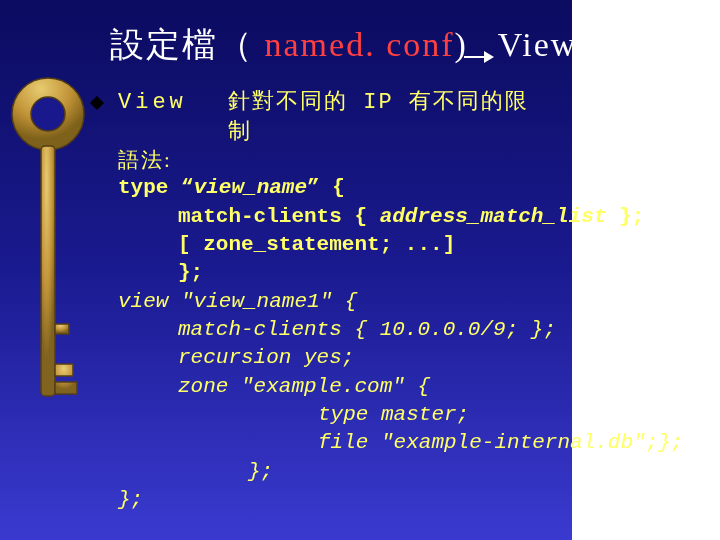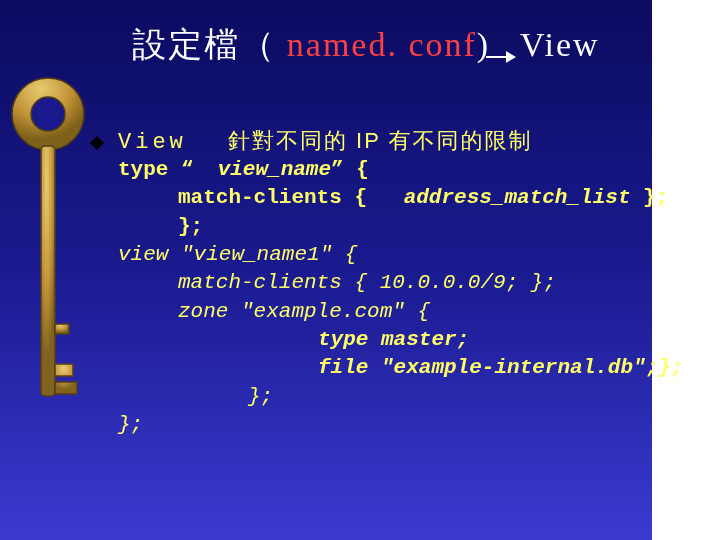--- a/index.html
+++ b/index.html
@@ -4,21 +4,21 @@
 <style>
   html, body {
     margin: 0;
     padding: 0;
     width: 720px;
     height: 540px;
     overflow: hidden;
     font-family: "Microsoft JhengHei", "PMingLiU", sans-serif;
   }
   .slide {
-    width: 652px;
+    width: 572px;
     height: 540px;
     position: relative;
     background: linear-gradient(180deg, #0b0b60 0%, #1a1a90 50%, #3a3ad0 100%);
   }
   .key {
     position: absolute;
     left: 8px;
     top: 64px;
     width: 80px;
     height: 420px;
@@ -82,45 +82,44 @@
     transform: rotate(45deg);
     margin: 10px 16px 0 2px;
     flex-shrink: 0;
   }
   .view-label {
     font-family: "Courier New", monospace;
     letter-spacing: 4px;
     min-width: 110px;
   }
   .view-desc {
-    font-family: Liberation Sans, sans-serif;
+    font-family: Liberation Mono, monospace;
     letter-spacing: 2px;
-    margin-top: 40px;
   }
   .body {
     margin-left: 28px;
     color: #ffff66;
     font-size: 21px;
     line-height: 1.35;
     font-family: "DFKai-SB", "KaiTi", serif;
   }
   .sub-label {
     letter-spacing: 2px;
   }
   .syntax, .example {
     font-family: "Courier New", monospace;
     letter-spacing: 0;
     white-space: pre;
   }
-  .ital { font-style: italic; font-weight: bold; margin-left: 24px; }
+  .ital { font-style: italic; font-weight: bold; }
   .bold { font-weight: bold; }
   .example { font-style: italic; }
   .ind1 { padding-left: 60px; font-family: Liberation Mono, monospace; }
   .ind2 { padding-left: 130px; }
-  .ind3 { padding-left: 200px; font-weight: bold; }
+  .ind3 { padding-left: 200px; }
 </style>
 </head>
 <body>
 
 <div class="slide">
 
   <svg class="key" viewBox="0 0 80 420">
     <defs>
       <radialGradient id="kg" cx="40%" cy="15%" r="70%">
         <stop offset="0%" stop-color="#ffe070"></stop>
@@ -143,28 +142,31 @@
       <span>設定檔（ </span><span class="red">named. conf</span><span class="paren">)</span><span class="arrow"></span><span> View</span>
     </div>
 
     <div class="bullet-row">
       <div class="bullet"></div>
       <div class="view-label">View</div>
       <div class="view-desc">針對不同的 IP 有不同的限制</div>
     </div>
 
     <div class="body">
+      <div class="sub-label">語法:</div>
 
       <div class="syntax bold"><span>type “</span><span class="ital">view_name</span><span>” {</span></div>
       <div class="syntax bold ind1"><span>match-clients { </span><span class="ital">address_match_list</span><span> };</span></div>
+      <div class="syntax bold ind1"><span>[ zone_statement</span><span>; ...]</span></div>
       <div class="syntax bold ind1">};</div>
 
 
       <div class="example">view "view_name1" {</div>
       <div class="example ind1">match-clients { 10.0.0.0/9; };</div>
+      <div class="example ind1">recursion yes;</div>
       <div class="example ind1">zone "example.com" {</div>
       <div class="example ind3">type master;</div>
       <div class="example ind3">file "example-internal.db";};</div>
       <div class="example ind2">};</div>
       <div class="example">};</div>
     </div>
 
   </div>
 </div>
 

